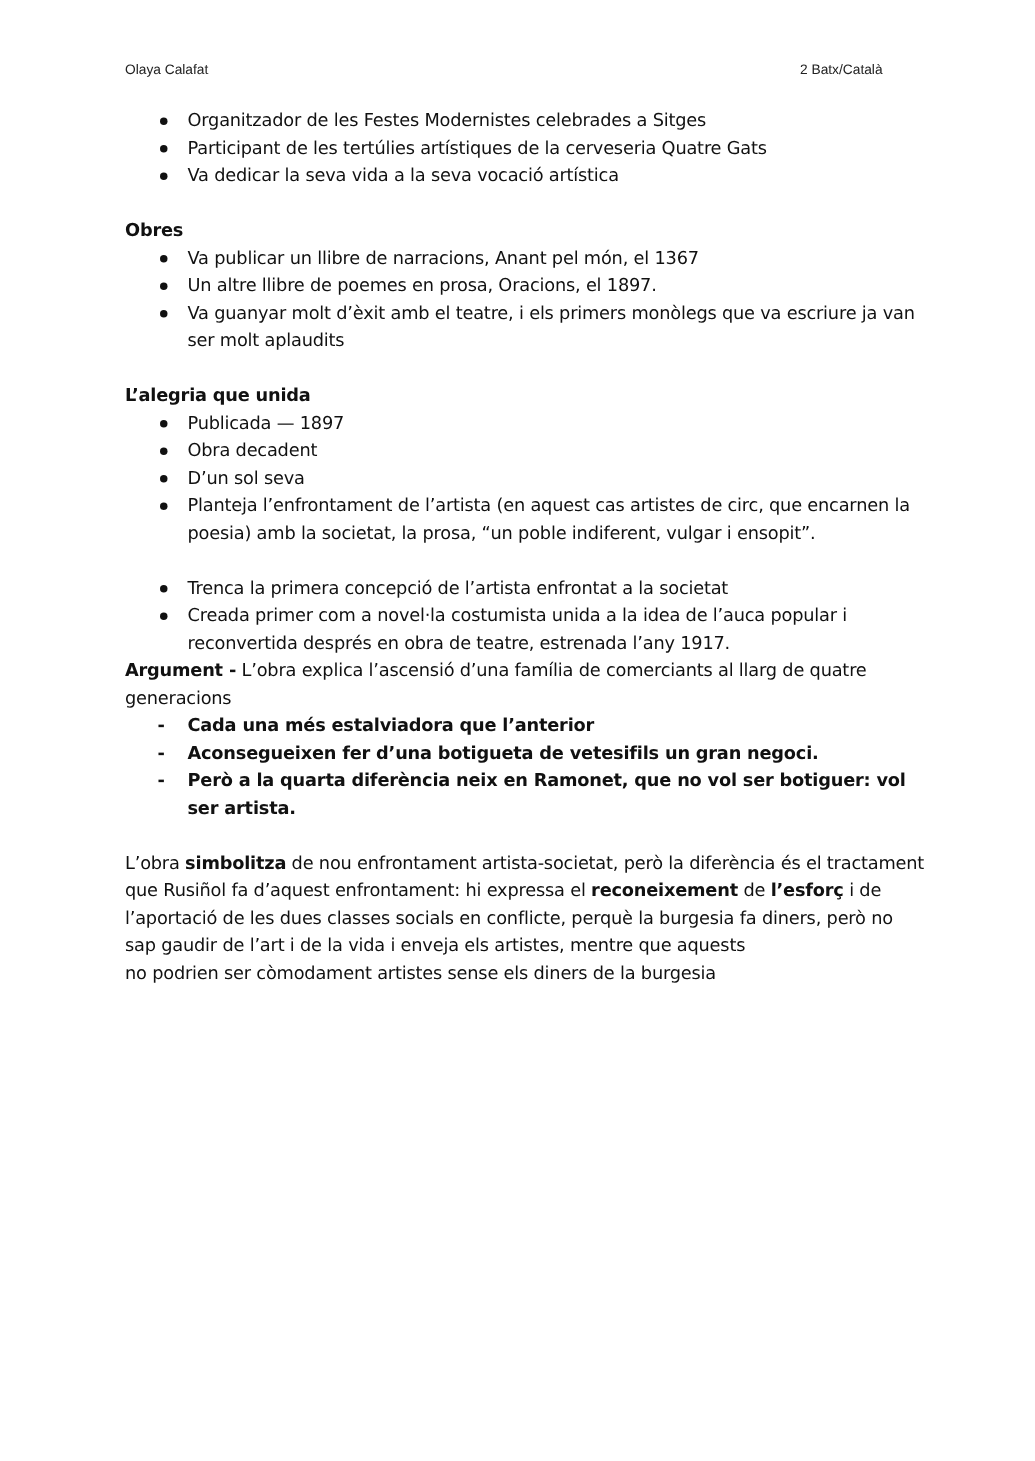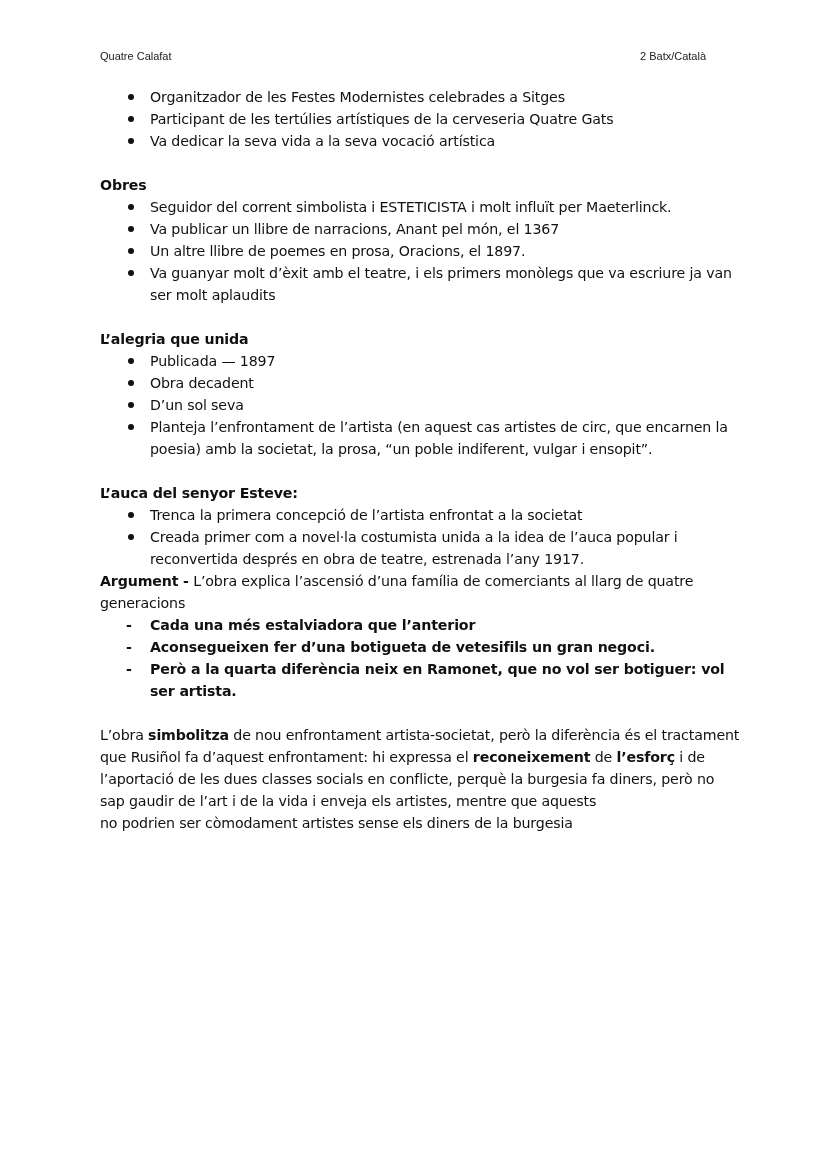--- a/index.html
+++ b/index.html
@@ -19,50 +19,48 @@
     ul.dash li { position: relative; padding-left: 50px; font-weight: bold; }
     ul.dash li::before { content: "-"; position: absolute; left: 26px; top: 0; }
     .heading { font-weight: bold; }
     .gap { height: 22px; }
     .para { margin: 0; }
     b { font-weight: bold; }
   </style>
 </head>
 <body>
 
-<div class="hdr hdr-left">Quatre Calafat</div>
+<div class="hdr hdr-left">Olaya Calafat</div>
 <div class="hdr hdr-right">2 Batx/Català</div>
 
 <div class="content">
   <ul class="bul">
     <li>Organitzador de les Festes Modernistes celebrades a Sitges</li>
     <li>Participant de les tertúlies artístiques de la cerveseria Quatre Gats</li>
     <li>Va dedicar la seva vida a la seva vocació artística</li>
   </ul>
   <div class="gap"></div>
 
   <div class="heading">Obres</div>
   <ul class="bul">
-    <li>Seguidor del corrent simbolista i ESTETICISTA i molt influït per Maeterlinck.</li>
     <li>Va publicar un llibre de narracions, Anant pel món, el 1367</li>
     <li>Un altre llibre de poemes en prosa, Oracions, el 1897.</li>
     <li>Va guanyar molt d’èxit amb el teatre, i els primers monòlegs que va escriure ja van ser molt aplaudits</li>
   </ul>
   <div class="gap"></div>
 
   <div class="heading">L’alegria que unida</div>
   <ul class="bul">
     <li>Publicada — 1897</li>
     <li>Obra decadent</li>
     <li>D’un sol seva</li>
     <li>Planteja l’enfrontament de l’artista (en aquest cas artistes de circ, que encarnen la poesia) amb la societat, la prosa, “un poble indiferent, vulgar i ensopit”.</li>
   </ul>
   <div class="gap"></div>
 
-  <div class="heading">L’auca del senyor Esteve:</div>
   <ul class="bul">
     <li>Trenca la primera concepció de l’artista enfrontat a la societat</li>
     <li>Creada primer com a novel·la costumista unida a la idea de l’auca popular i reconvertida després en obra de teatre, estrenada l’any 1917.</li>
   </ul>
   <p class="para"><b>Argument -</b><span> L’obra explica l’ascensió d’una família de comerciants al llarg de quatre generacions</span></p>
   <ul class="dash">
     <li>Cada una més estalviadora que l’anterior</li>
     <li>Aconsegueixen fer d’una botigueta de vetesifils un gran negoci.</li>
     <li>Però a la quarta diferència neix en Ramonet, que no vol ser botiguer: vol ser artista.</li>
   </ul>

